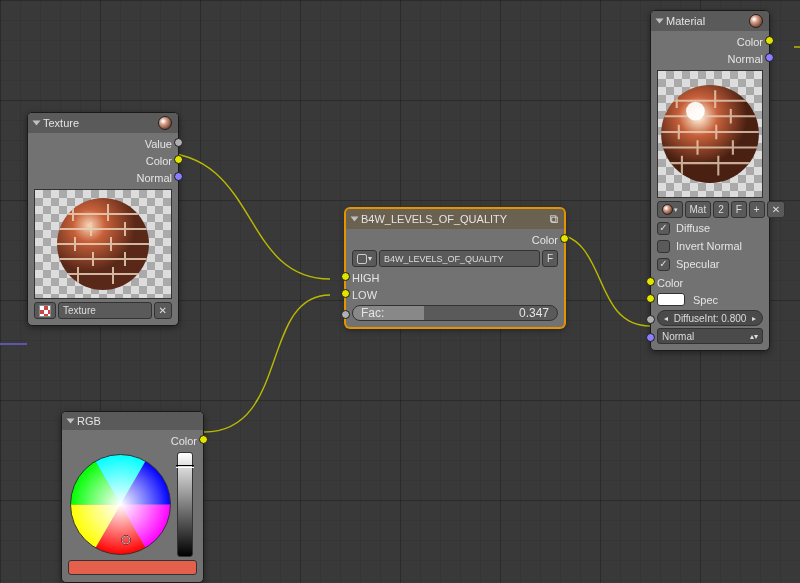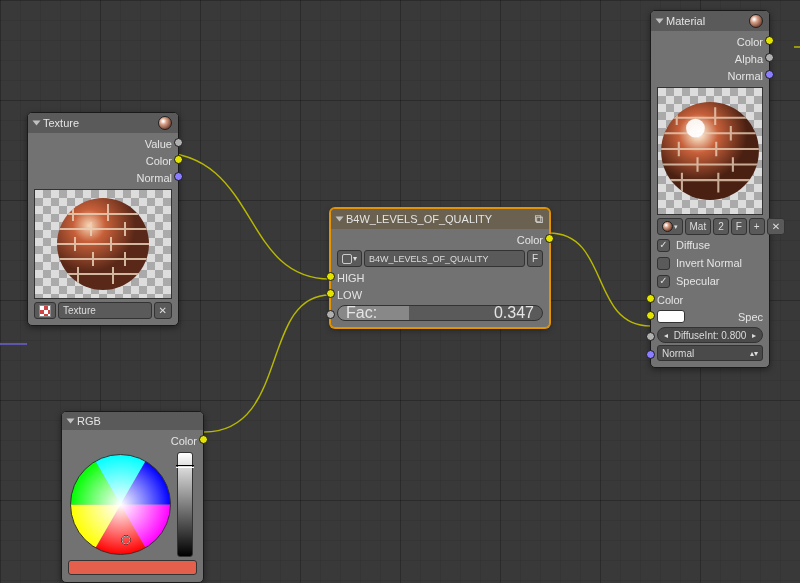--- a/index.html
+++ b/index.html
@@ -69,21 +69,21 @@
   .field.dark { background:#4a4a4a; }
   .field.btn { flex:0 0 auto; padding:0 4px; justify-content:center; cursor:pointer; }
   .checkbox-row { margin:2px 6px; display:flex; align-items:center; gap:6px; height:16px; }
   .checkbox { width:13px; height:13px; border:1px solid #333; border-radius:3px;
     background:#5a5a5a; display:flex; align-items:center; justify-content:center; }
   .checkbox.checked::after { content:"✓"; color:#ddd; font-size:10px; line-height:1; }
   .color-swatch { height:15px; border:1px solid #333; border-radius:3px; }
   .slider {
     background: linear-gradient(to right,#888 0%,#888 35%,#5a5a5a 35%,#5a5a5a 100%);
     border:1px solid #333; border-radius:8px; height:16px; margin:2px 6px;
-    display:flex; justify-content:space-between; align-items:center; padding:0 8px; font-size:16px;
+    display:flex; justify-content:space-between; align-items:center; padding:0 8px; font-size:12px;
   }
   svg.wires { position:absolute; top:0; left:0; pointer-events:none; }
   .mat-icon { width:14px; height:14px; border-radius:50%; background: radial-gradient(circle at 35% 35%,#fff 5%,#d8a088 30%,#6a3a2a 80%); border:1px solid #222; }
   .tex-icon { width:12px;height:12px;background:#fff;border:1px solid #888;display:inline-block;
     background-image:linear-gradient(45deg,#c44 25%,transparent 25%,transparent 75%,#c44 75%),linear-gradient(45deg,#c44 25%,transparent 25%,transparent 75%,#c44 75%);
     background-size:8px 8px;background-position:0 0,4px 4px;}
   .node-group-icon{width:10px;height:10px;border:1px solid #ccc;border-radius:2px;}
 </style>
 </head>
 <body>
@@ -184,21 +184,21 @@
         </svg>
       </div>
       <div style="width:16px;height:105px;border:1px solid #333;border-radius:3px;background:linear-gradient(to bottom,#fff,#000);position:relative;">
         <div style="position:absolute;left:-2px;right:-2px;top:12px;height:3px;border-top:1px solid #000;border-bottom:1px solid #fff;"></div>
       </div>
     </div>
     <div class="color-swatch" style="margin: 3px 6px; background: rgb(228, 96, 76);"></div>
   </div>
 </div>
 
-<div class="node selected" style="left:330px; top:208px; width:220px;">
+<div class="node selected" style="left:345px; top:208px; width:220px;">
   <div class="node-header" style="background:#6a6150;">
     <span class="collapse"></span>
     <span>B4W_LEVELS_OF_QUALITY</span>
     <span style="flex:1"></span>
     <span style="font-size:12px;">⧉</span>
   </div>
   <div class="node-body">
     <div class="socket-row">
         <span>Color</span>
         <span class="socket out sock-yellow"></span>
@@ -233,24 +233,20 @@
   <div class="node-header">
     <span class="collapse"></span>
     <span>Material</span>
     <span style="flex:1"></span>
     <span class="mat-icon"></span>
   </div>
   <div class="node-body">
     <div class="socket-row">
         <span>Color</span>
         <span class="socket out sock-yellow"></span>
-      </div>
-    <div class="socket-row">
-        <span>Alpha</span>
-        <span class="socket out sock-grey"></span>
       </div>
     <div class="socket-row">
         <span>Normal</span>
         <span class="socket out sock-purple"></span>
       </div>
     <div class="preview" style="height:128px;">
       <svg width="118" height="118" viewBox="0 0 100 100">
         <defs>
           <radialGradient id="ball2" cx="38%" cy="32%">
               <stop offset="0%" stop-color="#fff"></stop>
@@ -290,21 +286,21 @@
         <span>Invert Normal</span>
       </div>
     <div class="checkbox-row">
         <span class="checkbox checked"></span>
         <span>Specular</span>
       </div>
     <div class="socket-row left">
         <span class="socket in sock-yellow"></span>
         <span>Color</span>
       </div>
-    <div class="socket-row left" style="gap:8px;justify-content:space-between;">
+    <div class="socket-row left" style="gap:8px;">
         <span class="socket in sock-yellow"></span>
       <span class="color-swatch" style="width:28px;height:13px;background:#fff;"></span>
       <span>Spec</span>
     </div>
     <div style="position:relative;">
       <span class="socket in sock-grey" style="top:5px;"></span>
       <div class="field dark" style="margin:2px 6px;height:16px;border-radius:8px;justify-content:space-between;padding:0 6px;">
         <span style="font-size:8px;">◂</span>
         <span><span>DiffuseInt:</span> <span>0.800</span></span>
         <span style="font-size:8px;">▸</span>

